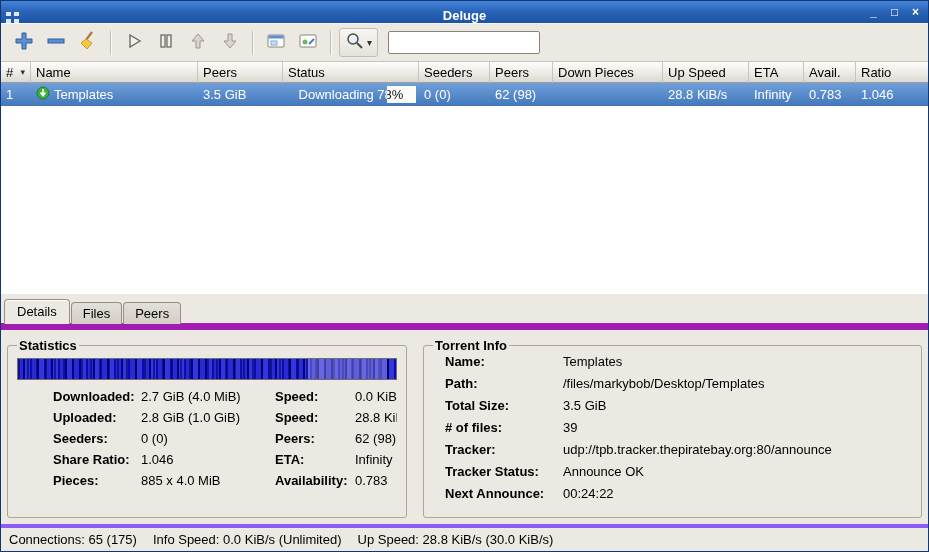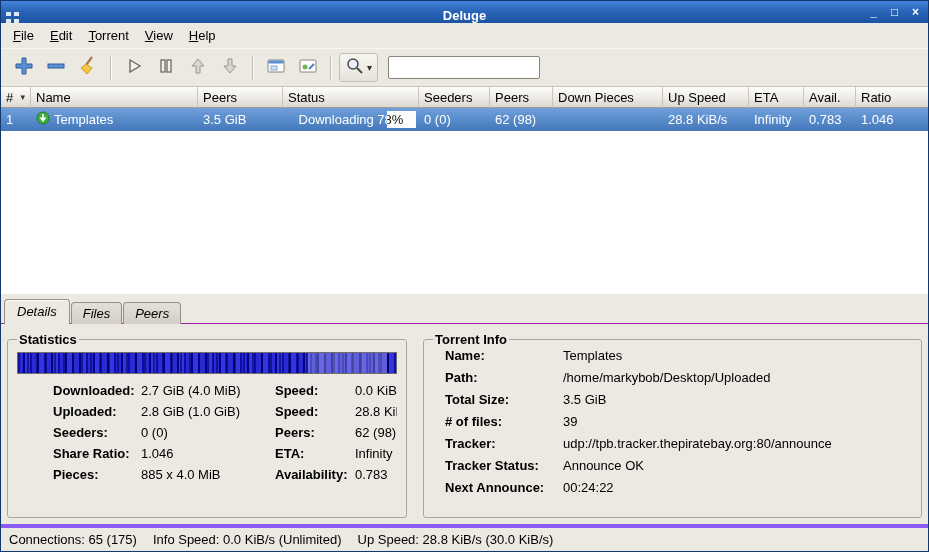--- a/index.html
+++ b/index.html
@@ -46,25 +46,25 @@
 
   
   .pbar{position:absolute;left:3px;right:3px;top:2px;bottom:2px;--pct:78%;}
   .punfilled{position:absolute;top:1px;bottom:1px;right:0;left:var(--pct);background:#fbfbfa;}
   .ptext{position:absolute;inset:0;display:flex;align-items:center;justify-content:center;font-size:13px;}
   .ptext.light{color:#fff;clip-path:inset(0 calc(100% - var(--pct)) 0 0);}
   .ptext.dark{color:#111;clip-path:inset(0 0 0 var(--pct));}
 
   
   .splitter{flex:0 0 5px;background:#ece9e2;}
-  .tabs{flex:0 0 24px;display:flex;align-items:flex-end;padding-left:3px;gap:1px;position:relative;z-index:1;font-style:italic;}
+  .tabs{flex:0 0 24px;display:flex;align-items:flex-end;padding-left:3px;gap:1px;position:relative;z-index:1;}
   .tab{padding:3px 11px 3px;border:1px solid #968f83;border-bottom:none;border-radius:4px 4px 0 0;
        background:linear-gradient(#e3e0d9,#d3cfc7);margin-bottom:-1px;cursor:default;}
   .tab.active{background:#ece9e2;padding:4px 12px 5px;box-shadow:inset 0 1px 0 #fff;}
-  .panel{flex:0 0 201px;border-top:1px solid #a21caf;display:flex;gap:16px;padding:8px 6px 6px;box-sizing:border-box;background:#ece9e2;}
+  .panel{flex:0 0 201px;border-top:7px solid #a21caf;display:flex;gap:16px;padding:8px 6px 6px;box-sizing:border-box;background:#ece9e2;}
   fieldset.group{border:1px solid #aba79d;border-radius:3px;margin:0;padding:1px 9px 6px;box-sizing:border-box;}
   fieldset.group legend{font-weight:bold;padding:0 2px;}
   fieldset.stats{width:400px;flex:0 0 auto;}
   fieldset.info{flex:1 1 auto;min-width:0;}
 
   .pieces{height:22px;box-sizing:border-box;border:1px solid #6e6e6e;margin:4px 0 9px;
     background:
       linear-gradient(rgba(255,255,255,0.25),rgba(255,255,255,0.25)),
       repeating-linear-gradient(90deg, rgba(0,0,80,0.55) 0 2px, rgba(0,0,0,0) 2px 9px),
       repeating-linear-gradient(90deg, #2a2ad2 0 5px, #000090 5px 7px, #3535dc 7px 12px, #0b0bb0 12px 14px);
@@ -94,27 +94,20 @@
         </svg>
     </span>
     <span class="title">Deluge</span>
     <span class="win-controls">
       <span class="win-btn">_</span>
       <span class="win-btn">□</span>
       <span class="win-btn">×</span>
     </span>
   </div>
 
-  <div class="menubar">
-    <span class="menu-item">File</span>
-    <span class="menu-item">Edit</span>
-    <span class="menu-item">Torrent</span>
-    <span class="menu-item">View</span>
-    <span class="menu-item">Help</span>
-  </div>
 
   <div class="toolbar">
     <span class="tbtn">
       <span><svg width="22" height="22" viewBox="0 0 22 22">
             <path d="M9 3h4v6h6v4h-6v6H9v-6H3V9h6z" fill="#5a8fd4" stroke="#2f5f9e"></path>
           </svg></span>
     </span>
     <span class="tbtn">
       <span><svg width="22" height="22" viewBox="0 0 22 22">
             <rect x="3" y="9" width="16" height="4" fill="#5a8fd4" stroke="#2f5f9e"></rect>
@@ -259,21 +252,21 @@
         <span class="sv">0.783</span>
       </div>
     </fieldset>
 
     <fieldset class="group info">
       <legend>Torrent Info</legend>
       <div class="infogrid">
         <span class="sl">Name:</span>
         <span class="sv">Templates</span>
         <span class="sl">Path:</span>
-        <span class="sv">/home/markybob/Desktop/Uploaded</span>
+        <span class="sv">/files/markybob/Desktop/Templates</span>
         <span class="sl">Total Size:</span>
         <span class="sv">3.5 GiB</span>
         <span class="sl"># of files:</span>
         <span class="sv">39</span>
         <span class="sl">Tracker:</span>
         <span class="sv">udp://tpb.tracker.thepiratebay.org:80/announce</span>
         <span class="sl">Tracker Status:</span>
         <span class="sv">Announce OK</span>
         <span class="sl">Next Announce:</span>
         <span class="sv">00:24:22</span>

